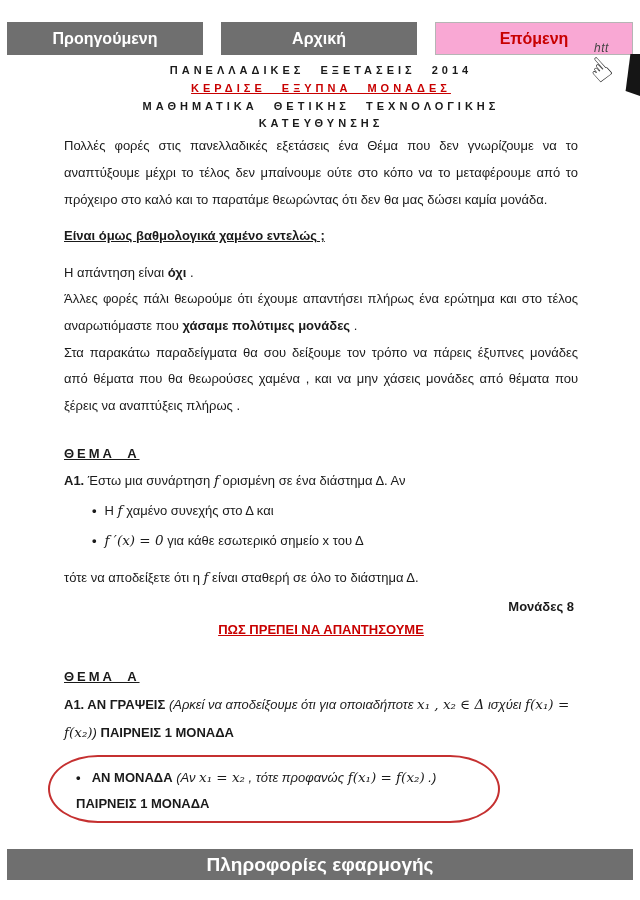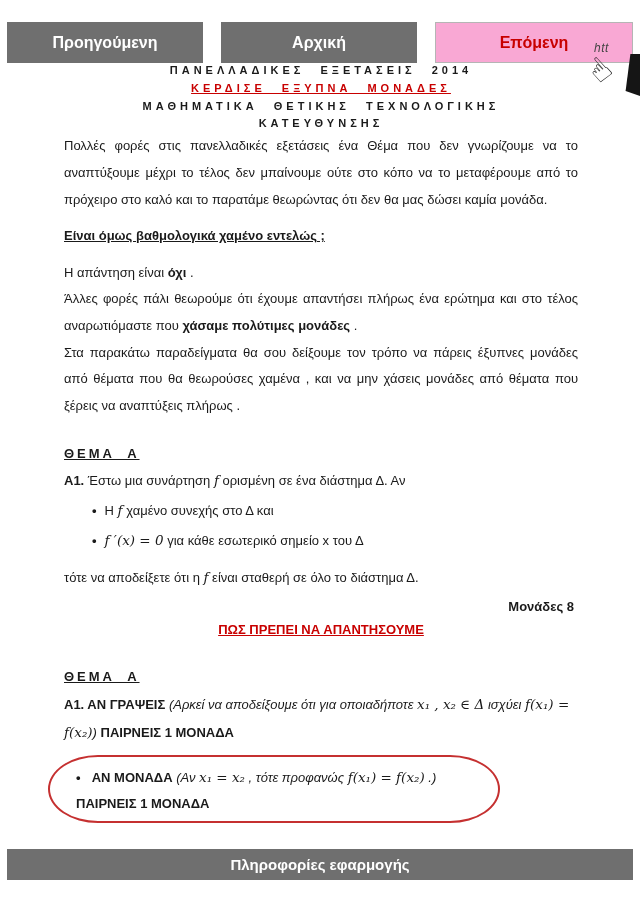--- a/index.html
+++ b/index.html
@@ -7,21 +7,21 @@
   body {
     background:#ffffff;
     font-family:"Liberation Sans", sans-serif;
     position:relative;
     overflow:hidden;
     color:var(--text_dark, #1a1a1a);
   }
 
   
   .navbar {
-    position:absolute; top:22px; left:7px; right:7px; height:41px;
+    position:absolute; top:22px; left:7px; right:7px; height:33px;
     display:flex; gap:18px;
   }
   .nav-btn {
     flex:1; display:flex; align-items:center; justify-content:center;
     background:var(--nav_gray,#6f6f6f); color:#fff;
     font-family:"Liberation Sans",sans-serif;
     font-weight:bold; font-size:16px; border:none; cursor:pointer;
   }
   .nav-btn.active {
     background:#f9a8d4; color:var(--accent_red,#c80000);
@@ -84,21 +84,21 @@
     position:absolute; left:-16px; top:-3px; width:452px; height:68px;
     border:2px solid #c53030; border-radius:50px / 34px;
     pointer-events:none;
   }
 
   
   .footer {
     position:absolute; top:849px; left:7px; right:7px; height:31px;
     background:var(--nav_gray,#6f6f6f); color:#fff;
     display:flex; align-items:center; justify-content:center;
-    font-weight:bold; font-size:15px; cursor:pointer;
+    font-weight:bold; font-size:19px; cursor:pointer;
   }
 </style>
 </head>
 <body>
 
 <div class="navbar">
   <button class="nav-btn">Προηγούμενη</button>
   <button class="nav-btn">Αρχική</button>
   <button class="nav-btn active">Επόμενη</button>
 </div>

